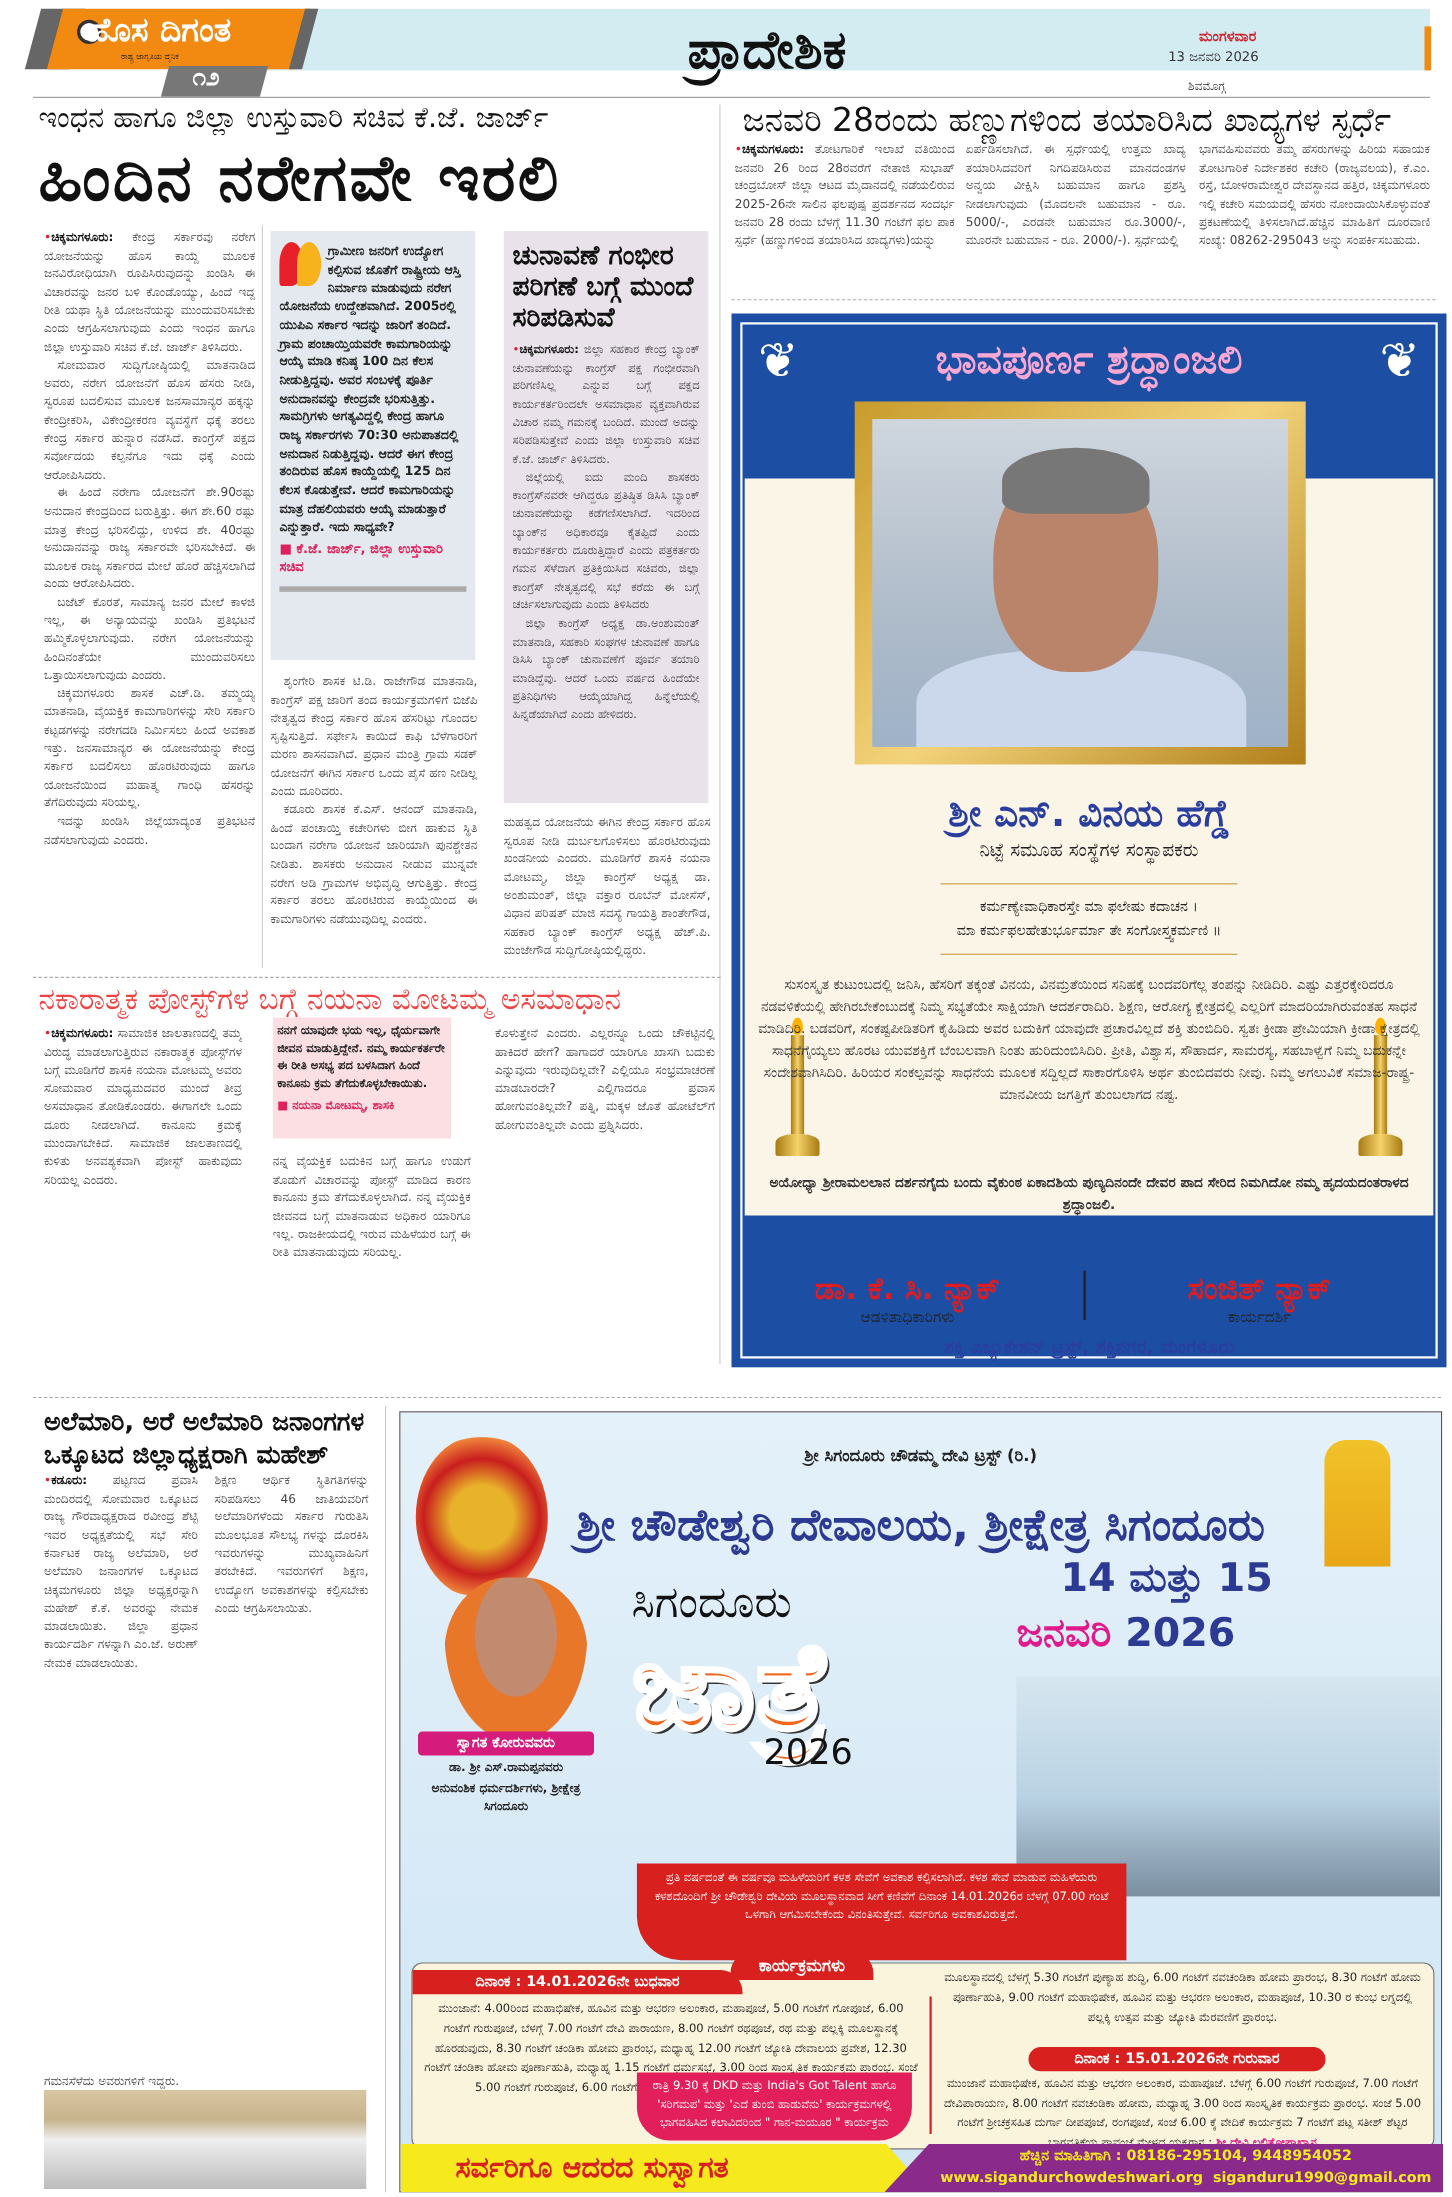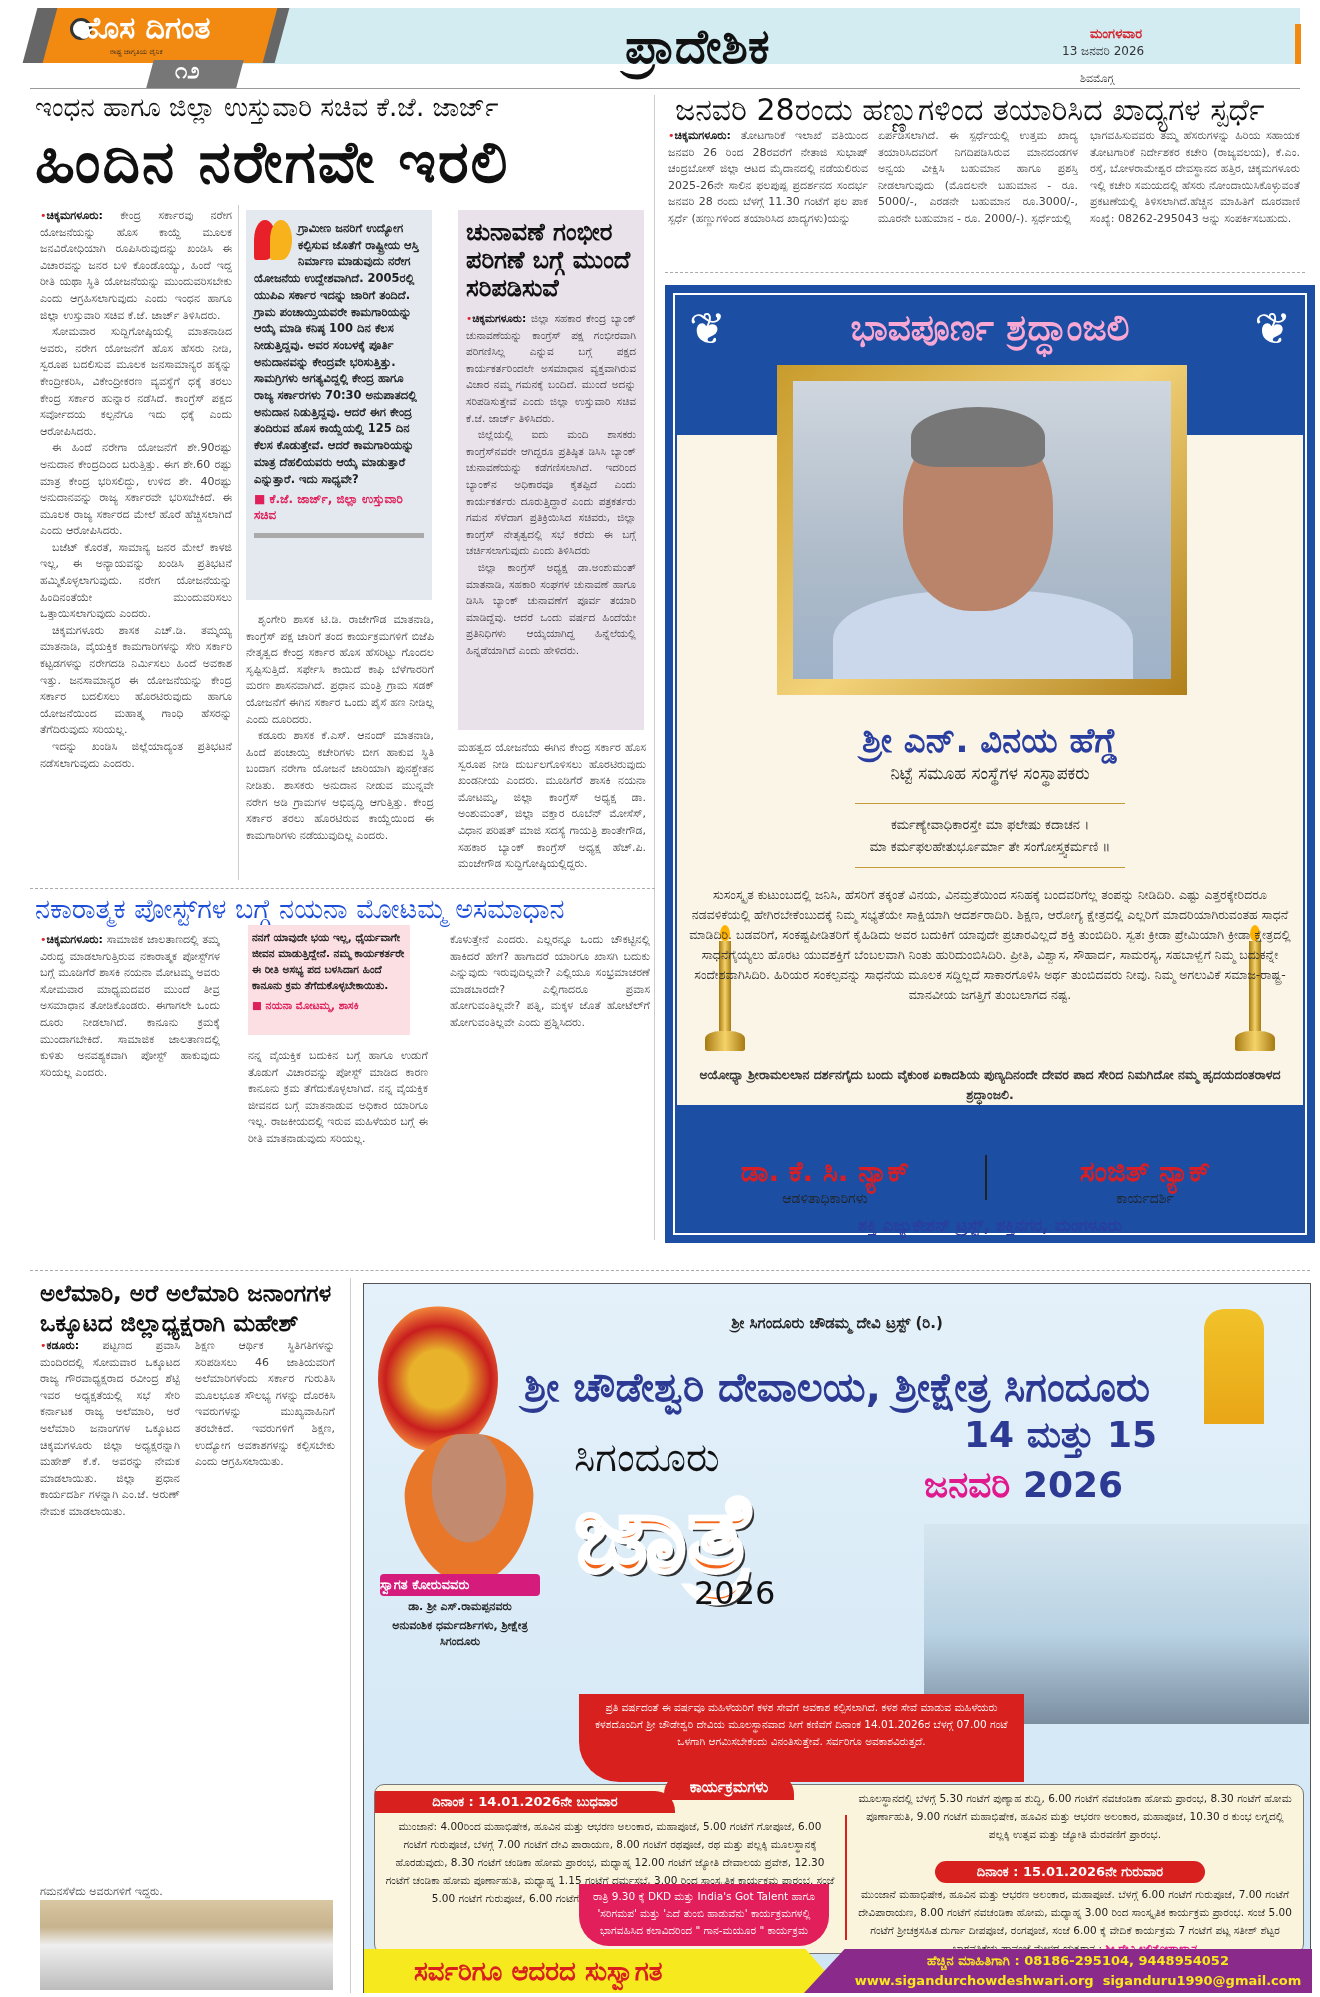--- a/index.html
+++ b/index.html
@@ -68,21 +68,21 @@
   .t-org { position: absolute; left: 0; right: 0; top: 930px; text-align: center; font-size: 17px; font-weight: bold; color: #2a3ea0; }
 
   
   .temple { left: 363px; top: 1283px; width: 948px; height: 710px; background: linear-gradient(180deg,#e4f1fa,#cfe5f4); border: 1px solid #555; }
   .temple-line1 { position: absolute; left: 0; right: 0; top: 30px; text-align: center; font-size: 15px; font-weight: bold; color: #222; }
   .temple-line2 { position: absolute; left: 0; right: 0; top: 52px; text-align: center; font-size: 14px; font-weight: bold; color: #222; }
   .temple-title { position: absolute; left: 0; right: 0; top: 80px; text-align: center; font-size: 40px; font-weight: bold; color: #2c3a94; }
   .deity { position: absolute; left: 14px; top: 20px; width: 120px; height: 150px; border-radius: 50%; background: radial-gradient(circle,#e8b22a 30%,#c81e1e 55%,#f0833a 75%,transparent 76%); }
   .swami { position: absolute; left: 840px; top: 25px; width: 60px; height: 115px; background: linear-gradient(#f1c22a,#e9a616); border-radius: 20px 20px 0 0; }
   .host-photo { position: absolute; left: 40px; top: 150px; width: 130px; height: 150px; border-radius: 45% 45% 10% 10%; background: radial-gradient(ellipse at 50% 35%,#c28a6e 40%,#e8772a 41%,#e8772a 70%,transparent 71%); }
-  .host-label { position: absolute; left: 16px; top: 290px; width: 160px; height: 22px; background: #d51b7c; color: #fff; font-weight: bold; font-size: 13px; line-height: 22px; border-radius: 4px; }
+  .host-label { position: absolute; left: 16px; top: 290px; width: 160px; height: 22px; background: #d51b7c; color: #fff; font-weight: bold; font-size: 13px; text-align: center; line-height: 22px; border-radius: 4px; }
   .host-name { position: absolute; left: 16px; top: 316px; width: 160px; text-align: center; font-size: 11px; font-weight: bold; color: #222; }
   .host-desc { position: absolute; left: 16px; top: 334px; width: 160px; text-align: center; font-size: 11px; font-weight: bold; color: #222; line-height: 16px; }
   .jatre-small { position: absolute; left: 210px; top: 150px; font-size: 40px; color: #111; }
   .jatre-big { position: absolute; left: 210px; top: 185px; font-size: 110px; font-weight: bold; color: #f2661b; -webkit-text-stroke: 3px #fff; text-shadow: 3px 3px 0 #333; }
   .jatre-year { position: absolute; left: 330px; top: 290px; font-size: 32px; color: #111; }
   .dates-big { position: absolute; left: 600px; top: 130px; font-size: 36px; font-weight: bold; color: #2c3a94; }
   .dates-mon { position: absolute; left: 560px; top: 180px; font-size: 36px; font-weight: bold; }
   .bridge { position: absolute; left: 560px; top: 240px; width: 385px; height: 200px; background: linear-gradient(180deg,#d6e6f0 0%,#b9d2e3 55%,#7a8ea0 100%); }
   .notice { position: absolute; left: 215px; top: 410px; width: 445px; height: 88px; background: #d8201f; color: #fff; font-size: 10.5px; text-align: center; line-height: 17px; padding: 5px 4px; border-radius: 0 0 0 40px; }
   .sched { position: absolute; left: 10px; top: 500px; width: 930px; height: 170px; background: #fbf4dc; border: 1px solid #777; border-radius: 10px; }
@@ -197,21 +197,21 @@
   <div class="t-body" style="top:780px; font-weight:bold;">ಅಯೋಧ್ಯಾ ಶ್ರೀರಾಮಲಲಾನ ದರ್ಶನಗೈದು ಬಂದು ವೈಕುಂಠ ಏಕಾದಶಿಯ ಪುಣ್ಯದಿನಂದೇ ದೇವರ ಪಾದ ಸೇರಿದ ನಿಮಗಿದೋ ನಮ್ಮ ಹೃದಯದಂತರಾಳದ ಶ್ರದ್ಧಾಂಜಲಿ.</div>
   <div class="t-sign" style="left:20px; width:280px;">ಡಾ. ಕೆ. ಸಿ. ನ್ಯಾಕ್</div>
   <div class="t-sign-role" style="left:20px; width:280px;">ಆಡಳಿತಾಧಿಕಾರಿಗಳು</div>
   <div class="t-divider"></div>
   <div class="t-sign" style="left:340px; width:280px;">ಸಂಜಿತ್ ನ್ಯಾಕ್</div>
   <div class="t-sign-role" style="left:340px; width:280px;">ಕಾರ್ಯದರ್ಶಿ</div>
   <div class="t-org">ಶಕ್ತಿ ಎಜ್ಯುಕೇಶನ್ ಟ್ರಸ್ಟ್, ಶಕ್ತಿನಗರ, ಮಂಗಳೂರು</div>
 </div>
 
 <div class="abs dashed" style="left:30px; top:888px; width:625px;"></div>
-<div class="abs" style="left:35px; top:893px; font-size:27px; color:#1d4ed8;">ನಕಾರಾತ್ಮಕ ಪೋಸ್ಟ್‌ಗಳ ಬಗ್ಗೆ ನಯನಾ ಮೋಟಮ್ಮ ಅಸಮಾಧಾನ</div>
+<div class="abs" style="left:35px; top:893px; font-size:27px; color:#ef4444;">ನಕಾರಾತ್ಮಕ ಪೋಸ್ಟ್‌ಗಳ ಬಗ್ಗೆ ನಯನಾ ಮೋಟಮ್ಮ ಅಸಮಾಧಾನ</div>
 <div class="abs col" style="left:40px; top:932px; width:180px; height:330px; overflow:hidden;">
   <span class="dot">•</span><b class="place">ಚಿಕ್ಕಮಗಳೂರು:</b> <span>ಸಾಮಾಜಿಕ ಜಾಲತಾಣದಲ್ಲಿ ತಮ್ಮ ವಿರುದ್ಧ ಮಾಡಲಾಗುತ್ತಿರುವ ನಕಾರಾತ್ಮಕ ಪೋಸ್ಟ್‌ಗಳ ಬಗ್ಗೆ ಮೂಡಿಗೆರೆ ಶಾಸಕಿ ನಯನಾ ಮೋಟಮ್ಮ ಅವರು ಸೋಮವಾರ ಮಾಧ್ಯಮದವರ ಮುಂದೆ ತೀವ್ರ ಅಸಮಾಧಾನ ತೋಡಿಕೊಂಡರು. ಈಗಾಗಲೇ ಒಂದು ದೂರು ನೀಡಲಾಗಿದೆ. ಕಾನೂನು ಕ್ರಮಕ್ಕೆ ಮುಂದಾಗಬೇಕಿದೆ. ಸಾಮಾಜಿಕ ಜಾಲತಾಣದಲ್ಲಿ ಕುಳಿತು ಅನವಶ್ಯಕವಾಗಿ ಪೋಸ್ಟ್ ಹಾಕುವುದು ಸರಿಯಲ್ಲ ಎಂದರು.</span>
 </div>
 <div class="abs" style="left:248px; top:925px; width:162px; height:110px; background:#fbdfe3; padding:4px; font-size:10.5px; font-weight:bold; line-height:16px; color:#222;">
   <div>ನನಗೆ ಯಾವುದೇ ಭಯ ಇಲ್ಲ, ಧೈರ್ಯವಾಗೇ ಜೀವನ ಮಾಡುತ್ತಿದ್ದೇನೆ. ನಮ್ಮ ಕಾರ್ಯಕರ್ತರೇ ಈ ರೀತಿ ಅಸಭ್ಯ ಪದ ಬಳಸಿದಾಗ ಹಿಂದೆ ಕಾನೂನು ಕ್ರಮ ತೆಗೆದುಕೊಳ್ಳಬೇಕಾಯಿತು.</div>
   <div style="color:#e0205a; margin-top:4px;">■ ನಯನಾ ಮೋಟಮ್ಮ, ಶಾಸಕಿ</div>
 </div>
 <div class="abs col" style="left:248px; top:1048px; width:180px; height:215px; overflow:hidden;">ನನ್ನ ವೈಯಕ್ತಿಕ ಬದುಕಿನ ಬಗ್ಗೆ ಹಾಗೂ ಉಡುಗೆ ತೊಡುಗೆ ವಿಚಾರವನ್ನು ಪೋಸ್ಟ್ ಮಾಡಿದ ಕಾರಣ ಕಾನೂನು ಕ್ರಮ ತೆಗೆದುಕೊಳ್ಳಲಾಗಿದೆ. ನನ್ನ ವೈಯಕ್ತಿಕ ಜೀವನದ ಬಗ್ಗೆ ಮಾತನಾಡುವ ಅಧಿಕಾರ ಯಾರಿಗೂ ಇಲ್ಲ. ರಾಜಕೀಯದಲ್ಲಿ ಇರುವ ಮಹಿಳೆಯರ ಬಗ್ಗೆ ಈ ರೀತಿ ಮಾತನಾಡುವುದು ಸರಿಯಲ್ಲ.</div>
 <div class="abs col" style="left:450px; top:932px; width:200px; height:330px; overflow:hidden;">ಕೊಳುತ್ತೇನೆ ಎಂದರು. ಎಲ್ಲರನ್ನೂ ಒಂದು ಚೌಕಟ್ಟಿನಲ್ಲಿ ಹಾಕಿದರೆ ಹೇಗೆ? ಹಾಗಾದರೆ ಯಾರಿಗೂ ಖಾಸಗಿ ಬದುಕು ಎನ್ನುವುದು ಇರುವುದಿಲ್ಲವೇ? ಎಲ್ಲಿಯೂ ಸಂಭ್ರಮಾಚರಣೆ ಮಾಡಬಾರದೇ? ಎಲ್ಲಿಗಾದರೂ ಪ್ರವಾಸ ಹೋಗುವಂತಿಲ್ಲವೇ? ಪತ್ನಿ, ಮಕ್ಕಳ ಜೊತೆ ಹೋಟೆಲ್‌ಗೆ ಹೋಗುವಂತಿಲ್ಲವೇ ಎಂದು ಪ್ರಶ್ನಿಸಿದರು.</div>
 

